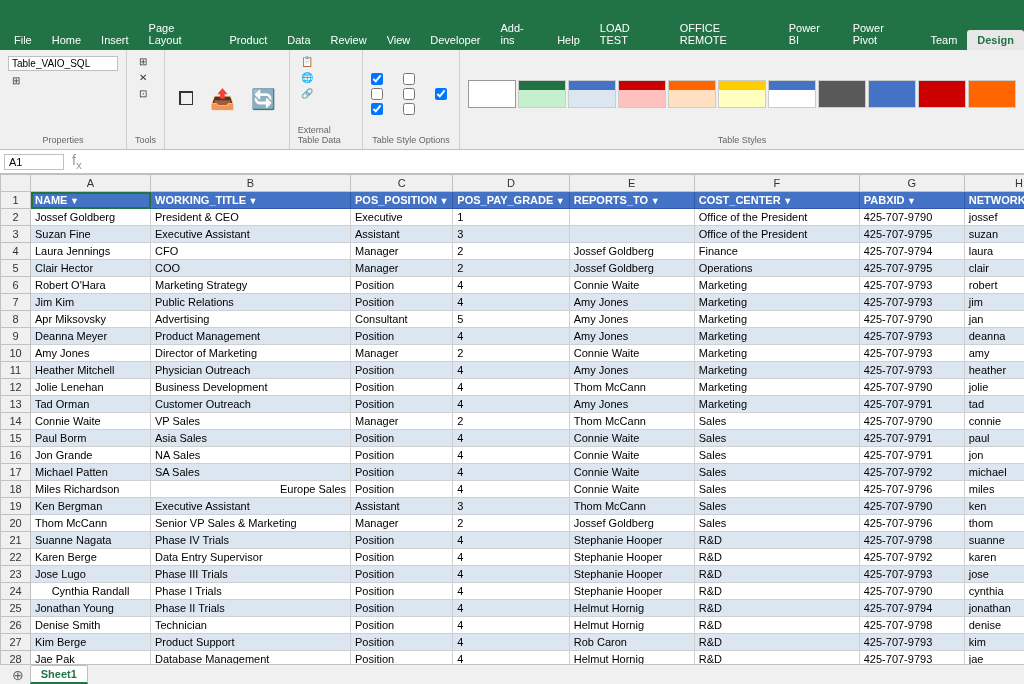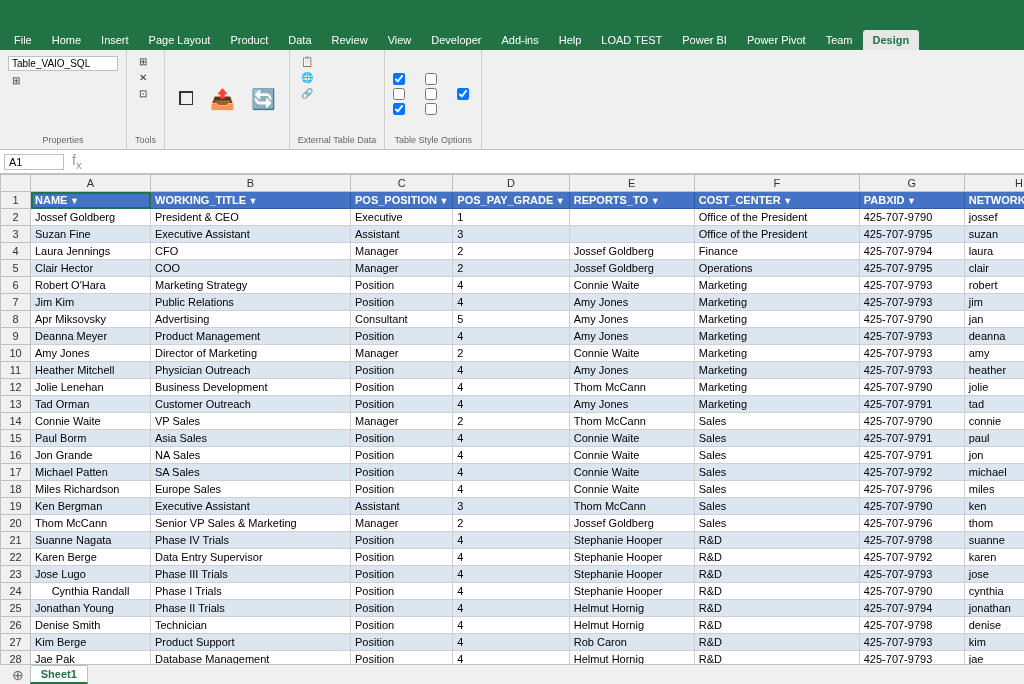--- a/index.html
+++ b/index.html
@@ -256,20 +256,21 @@
     <div class="ribbon-tab">Insert</div>
     <div class="ribbon-tab">Page Layout</div>
     <div class="ribbon-tab">Product</div>
     <div class="ribbon-tab">Data</div>
     <div class="ribbon-tab">Review</div>
     <div class="ribbon-tab">View</div>
     <div class="ribbon-tab">Developer</div>
     <div class="ribbon-tab">Add-ins</div>
     <div class="ribbon-tab">Help</div>
     <div class="ribbon-tab">LOAD TEST</div>
+    <div class="ribbon-tab">OFFICE REMOTE</div>
     <div class="ribbon-tab">Power BI</div>
     <div class="ribbon-tab">Power Pivot</div>
     <div class="ribbon-tab">Team</div>
     <div class="ribbon-tab active">Design</div>
   </div>
 
   <div id="ribbon">
     <div id="ribbon-content">
 
       <div class="ribbon-group">
@@ -375,20 +376,39 @@
           <div class="checkbox-group">
             <label class="checkbox-item">
               <input type="checkbox" checked="" style=""> 
                 <span></span>
             </label>
           </div>
         </div>
         <div class="ribbon-group-label">Table Style Options</div>
       </div>
 
+      <div class="ribbon-group" style="border-right:none; flex:1;">
+        <div class="ribbon-group-content" style="flex-wrap:wrap; gap:2px;">
+
+          <div style="display:flex; gap:2px;">
+            <div class="swatch" style="background:#fff; border:1px solid #999;"></div>
+            <div class="swatch" style="background: linear-gradient(to bottom, #217346 33%, #c6efce 34%);"></div>
+            <div class="swatch" style="background: linear-gradient(to bottom, #4472c4 33%, #dce6f1 34%);"></div>
+            <div class="swatch" style="background: linear-gradient(to bottom, #cc0000 33%, #ffc0c0 34%);"></div>
+            <div class="swatch" style="background: linear-gradient(to bottom, #ff6600 33%, #ffe0c0 34%);"></div>
+            <div class="swatch" style="background: linear-gradient(to bottom, #ffcc00 33%, #ffffc0 34%);"></div>
+            <div class="swatch" style="background: linear-gradient(to bottom, #4472c4 33%, white 34%);"></div>
+            <div class="swatch" style="background: #595959;"></div>
+            <div class="swatch" style="background: #4472c4;"></div>
+            <div class="swatch" style="background: #cc0000;"></div>
+            <div class="swatch" style="background: #ff6600;"></div>
+          </div>
+        </div>
+        <div class="ribbon-group-label">Table Styles</div>
+      </div>
 
     </div>
   </div>
 
   <div id="formula-bar">
     <input id="cell-ref" value="A1" readonly="" style="">
     <span id="formula-divider">f<sub>x</sub></span>
     <input id="formula-input" value="" style="">
   </div>
 
@@ -593,21 +613,21 @@
             <td style="background: inherit;">Position</td>
             <td style="background: inherit;">4</td>
             <td style="background: inherit;">Connie Waite</td>
             <td style="background: inherit;">Sales</td>
             <td style="background: inherit;">425-707-9792</td>
             <td style="background: inherit;">michael</td>
           </tr>
           <tr class="row-odd">
             <td class="row-num-cell">18</td>
             <td style="background: inherit;">Miles Richardson</td>
-            <td style="background: inherit;">Europe Sales</td>
+            <td style="background: inherit; text-align: right;">Europe Sales</td>
             <td style="background: inherit;">Position</td>
             <td style="background: inherit;">4</td>
             <td style="background: inherit;">Connie Waite</td>
             <td style="background: inherit;">Sales</td>
             <td style="background: inherit;">425-707-9796</td>
             <td style="background: inherit;">miles</td>
           </tr>
           <tr class="row-even">
             <td class="row-num-cell">19</td>
             <td style="background: inherit;">Ken Bergman</td>

